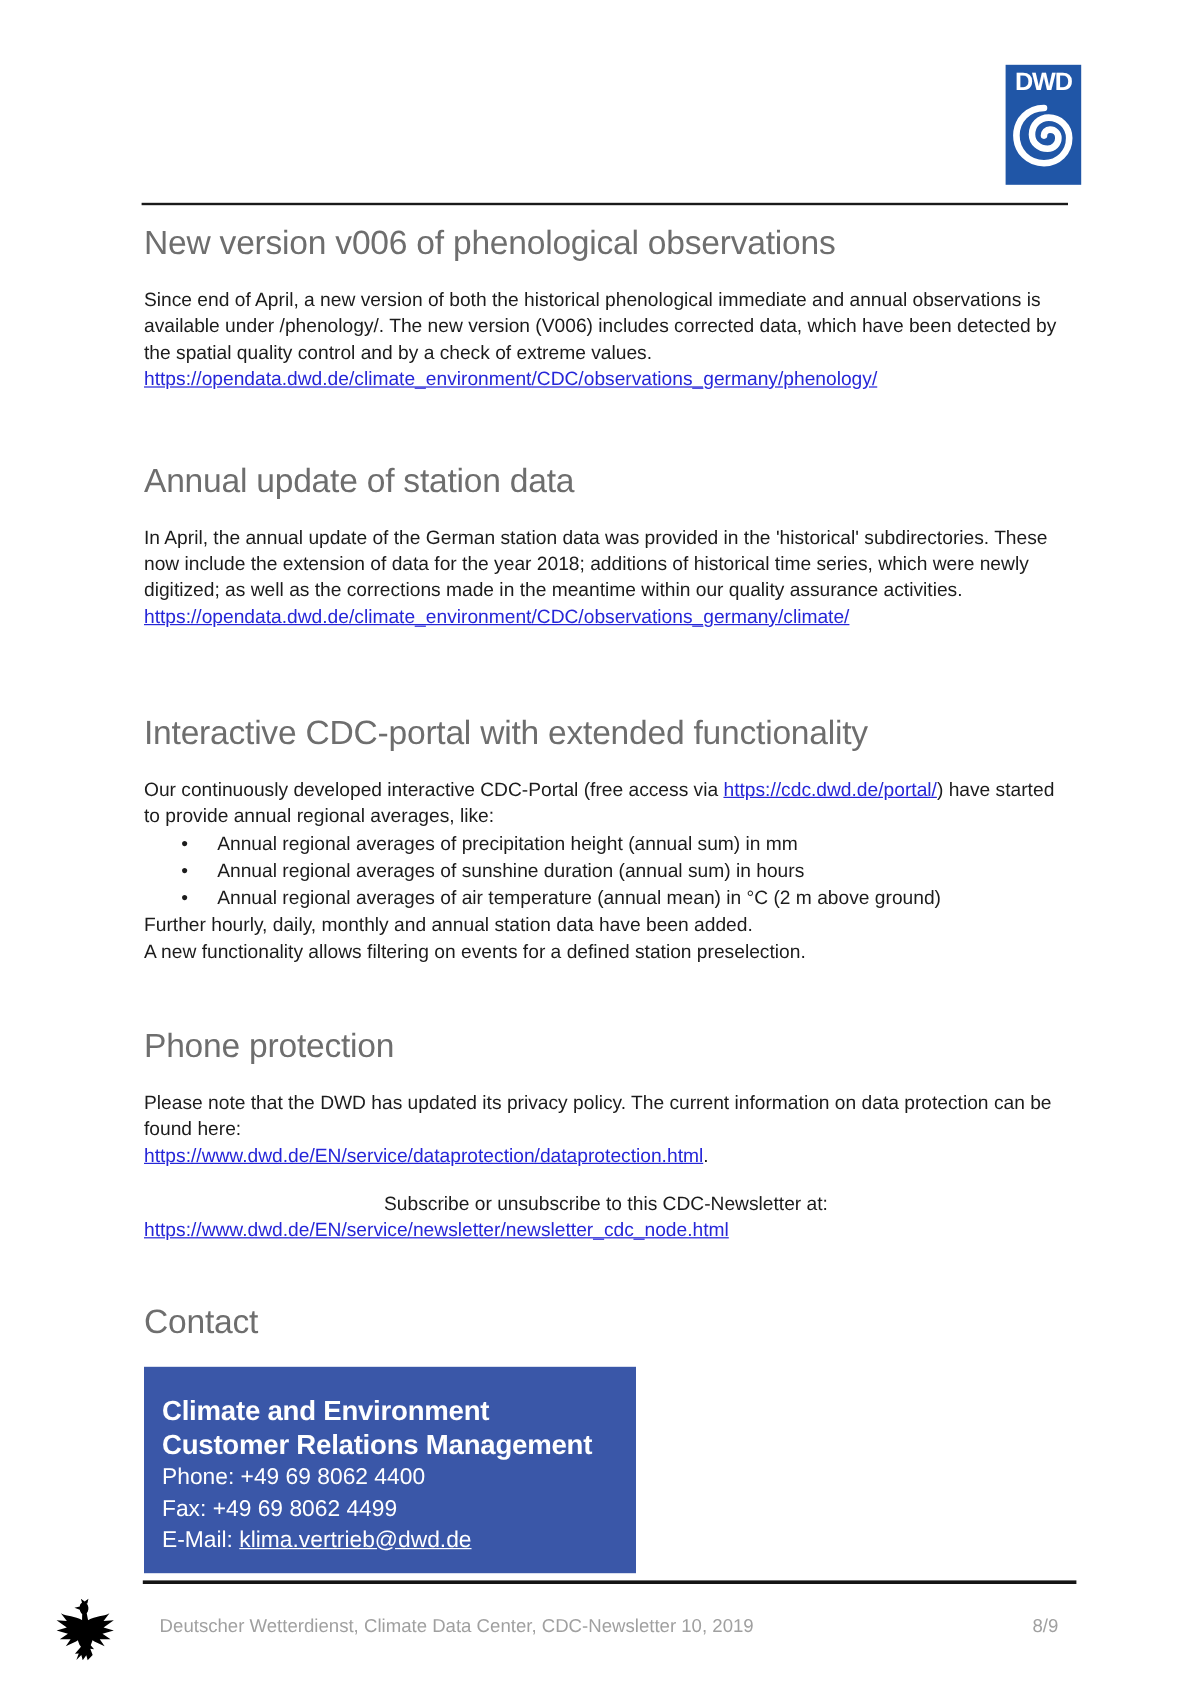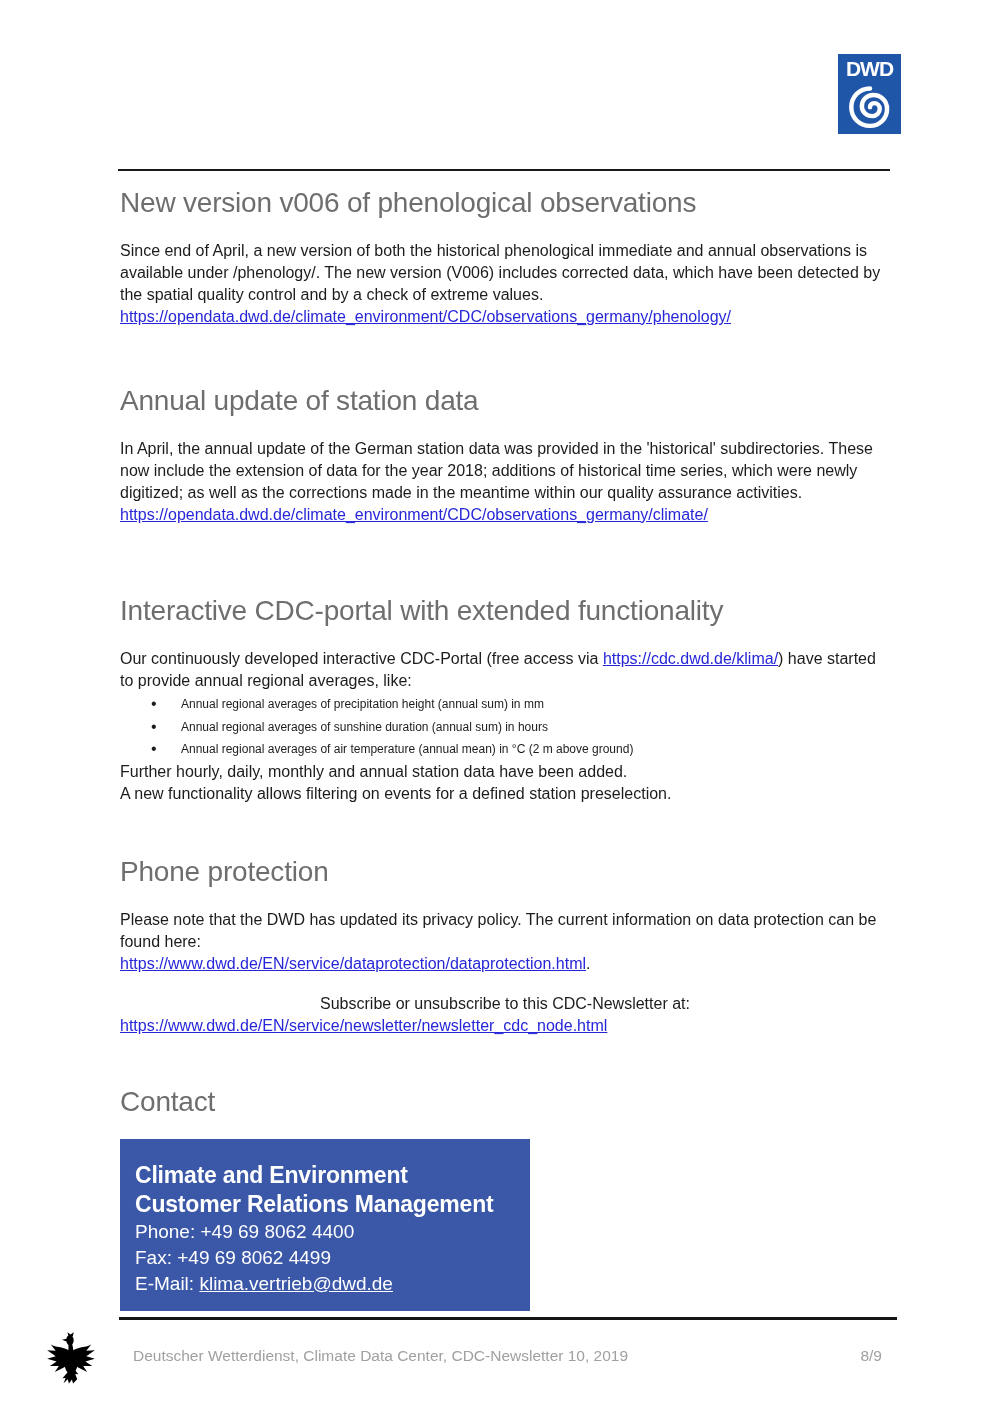--- a/index.html
+++ b/index.html
@@ -20,21 +20,21 @@
 
   
   .header{
     position:absolute;top:54px;left:120px;right:99px;
     display:flex;justify-content:flex-end;align-items:flex-end;gap:9px;
   }
   .brand-text{text-align:right;padding-bottom:8px;}
   .brand-title{font-size:27px;font-weight:bold;color:var(--brand-blue);line-height:30px;letter-spacing:-0.5px;}
   .brand-tagline{font-size:19px;font-weight:bold;color:#3a3a3b;line-height:23px;letter-spacing:-0.3px;}
   .logo-box{
-    width:63px;height:80px;background:var(--logo-blue);
+    width:63px;height:100px;background:var(--logo-blue);
     display:flex;flex-direction:column;align-items:center;
   }
   .logo-text{color:#fff;font-weight:bold;font-size:21px;letter-spacing:-1px;margin-top:3px;}
   .logo-spiral{margin-top:1px;}
   .top-rule{position:absolute;left:118px;right:110px;top:169px;height:2px;background:#1a1a1a;}
 
   
   .content{position:absolute;left:120px;top:186px;width:770px;}
   h1{
     font-size:28px;line-height:33px;font-weight:normal;color:var(--heading-gray);
@@ -43,21 +43,21 @@
   .sec-station h1{margin-top:56px;}
   .sec-portal h1{margin-top:68px;}
   .sec-privacy h1{margin-top:50px;}
   .sec-contact h1{margin-top:48px;}
   p{font-size:16px;line-height:22px;margin:0;}
   .linkline{font-size:16px;line-height:22px;}
   a.link{color:var(--link-blue);text-decoration:underline;cursor:pointer;}
   .subscribe{margin-top:18px;text-align:center;}
   ul.bullets{list-style:none;margin:1px 0 0 0;padding:0;}
   ul.bullets li{
-    position:relative;padding-left:61px;font-size:12px;line-height:22.5px;
+    position:relative;padding-left:61px;font-size:16px;line-height:22.5px;
   }
   ul.bullets li::before{
     content:"•";position:absolute;left:31px;top:0;font-size:16px;
   }
 
   
   .contact-box{
     margin-top:14px;width:375px;background:var(--contact-blue);
     padding:22px 20px 14px 15px;color:#fff;
   }
@@ -104,21 +104,21 @@
     <section class="sec-station">
       <h1>Annual update of station data</h1>
       <p>In April, the annual update of the German station data was provided in the 'historical' subdirectories. These now include the extension of data for the year 2018; additions of historical time series, which were newly digitized; as well as the corrections made in the meantime within our quality assurance activities.</p>
       <div class="linkline">
         <a class="link" href="#">https://opendata.dwd.de/climate_environment/CDC/observations_germany/climate/</a>
       </div>
     </section>
 
     <section class="sec-portal">
       <h1>Interactive CDC-portal with extended functionality</h1>
-      <p><span>Our continuously developed interactive CDC-Portal (free access via </span><a class="link" href="#">https://cdc.dwd.de/klima/</a><span>) have started to provide annual regional averages, like:</span></p>
+      <p><span>Our continuously developed interactive CDC-Portal (free access via </span><a class="link" href="#">https://cdc.dwd.de/portal/</a><span>) have started to provide annual regional averages, like:</span></p>
       <ul class="bullets">
         <li>Annual regional averages of precipitation height (annual sum) in mm</li>
         <li>Annual regional averages of sunshine duration (annual sum) in hours</li>
         <li>Annual regional averages of air temperature (annual mean) in °C (2 m above ground)</li>
       </ul>
       <p>Further hourly, daily, monthly and annual station data have been added.</p>
       <p>A new functionality allows filtering on events for a defined station preselection.</p>
     </section>
 
     <section class="sec-privacy">

